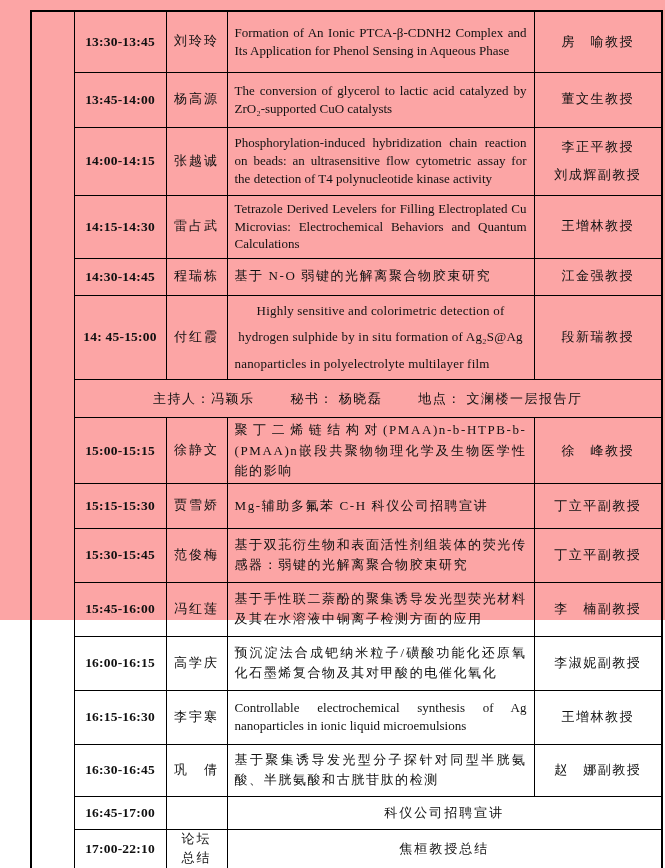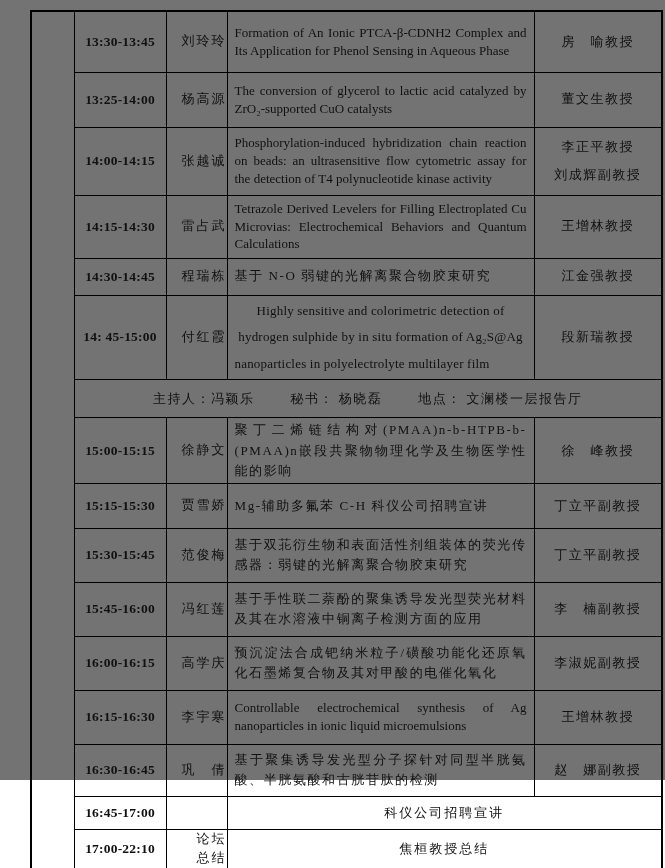--- a/index.html
+++ b/index.html
@@ -4,21 +4,21 @@
 <style>
   * { margin: 0; padding: 0; box-sizing: border-box; }
   html, body { background: #ffffff; }
   body {
     width: 665px; height: 868px;
     font-family: "Liberation Serif", "DejaVu Serif", serif;
     color: #111111;
     position: relative;
     overflow: hidden;
   }
-  .page { position: relative; width: 665px; height: 780px; background: #737373; }
+  .page { position: relative; width: 665px; height: 620px; background: #fca5a5; }
 
   table.schedule {
     position: absolute; left: 30px; top: 10px;
     width: 631px;
     border-collapse: collapse;
     table-layout: fixed;
     border: 2px solid #000000;
     border-bottom-width: 3px;
   }
   col.c-margin { width: 43px; }
@@ -32,21 +32,21 @@
   td.margin-cell { border-top: none; border-bottom: none; }
 
   td.time {
     font-weight: bold;
     text-align: center;
     font-size: 13.5px;
     letter-spacing: 0.2px;
     white-space: nowrap;
   }
   td.name {
-    text-align: right;
+    text-align: center;
     letter-spacing: 2px;
     white-space: pre-line;
     line-height: 1.45;
   }
   td.title { padding: 2px 7px; line-height: 1.38; }
   td.title.en { text-align: justify; text-align-last: left; }
   td.title.zh { text-align: justify; text-align-last: left; letter-spacing: 1.6px; line-height: 1.55; }
   td.title.loose { text-align: center; line-height: 2.05; letter-spacing: 0.2px; }
   td.prof {
     text-align: center;
@@ -96,21 +96,21 @@
       <tr class="r1">
         <td class="margin-cell" rowspan="16"></td>
         <td class="time">13:30-13:45</td>
         <td class="name">刘玲玲</td>
         <td class="title en">Formation of An Ionic PTCA-β-CDNH2 Complex and Its Application for Phenol Sensing in Aqueous Phase</td>
         <td class="prof">
             <div class="adv1">房　喻教授</div>
           </td>
       </tr>
       <tr class="r2">
-        <td class="time">13:25-14:00</td>
+        <td class="time">13:45-14:00</td>
         <td class="name">杨高源</td>
         <td class="title en">The conversion of glycerol to lactic acid catalyzed by ZrO₂-supported CuO catalysts</td>
         <td class="prof">
             <div class="adv1">董文生教授</div>
           </td>
       </tr>
       <tr class="r3">
         <td class="time">14:00-14:15</td>
         <td class="name">张越诚</td>
         <td class="title en">Phosphorylation-induced hybridization chain reaction on beads: an ultrasensitive flow cytometric assay for the detection of T4 polynucleotide kinase activity</td>

